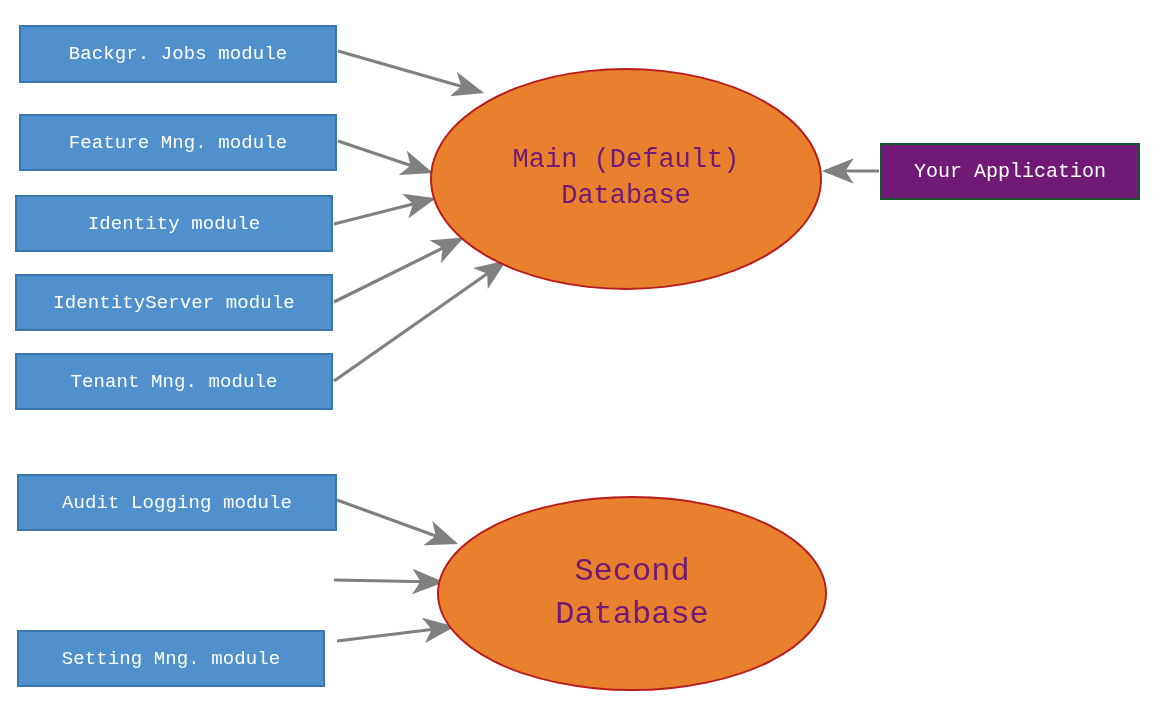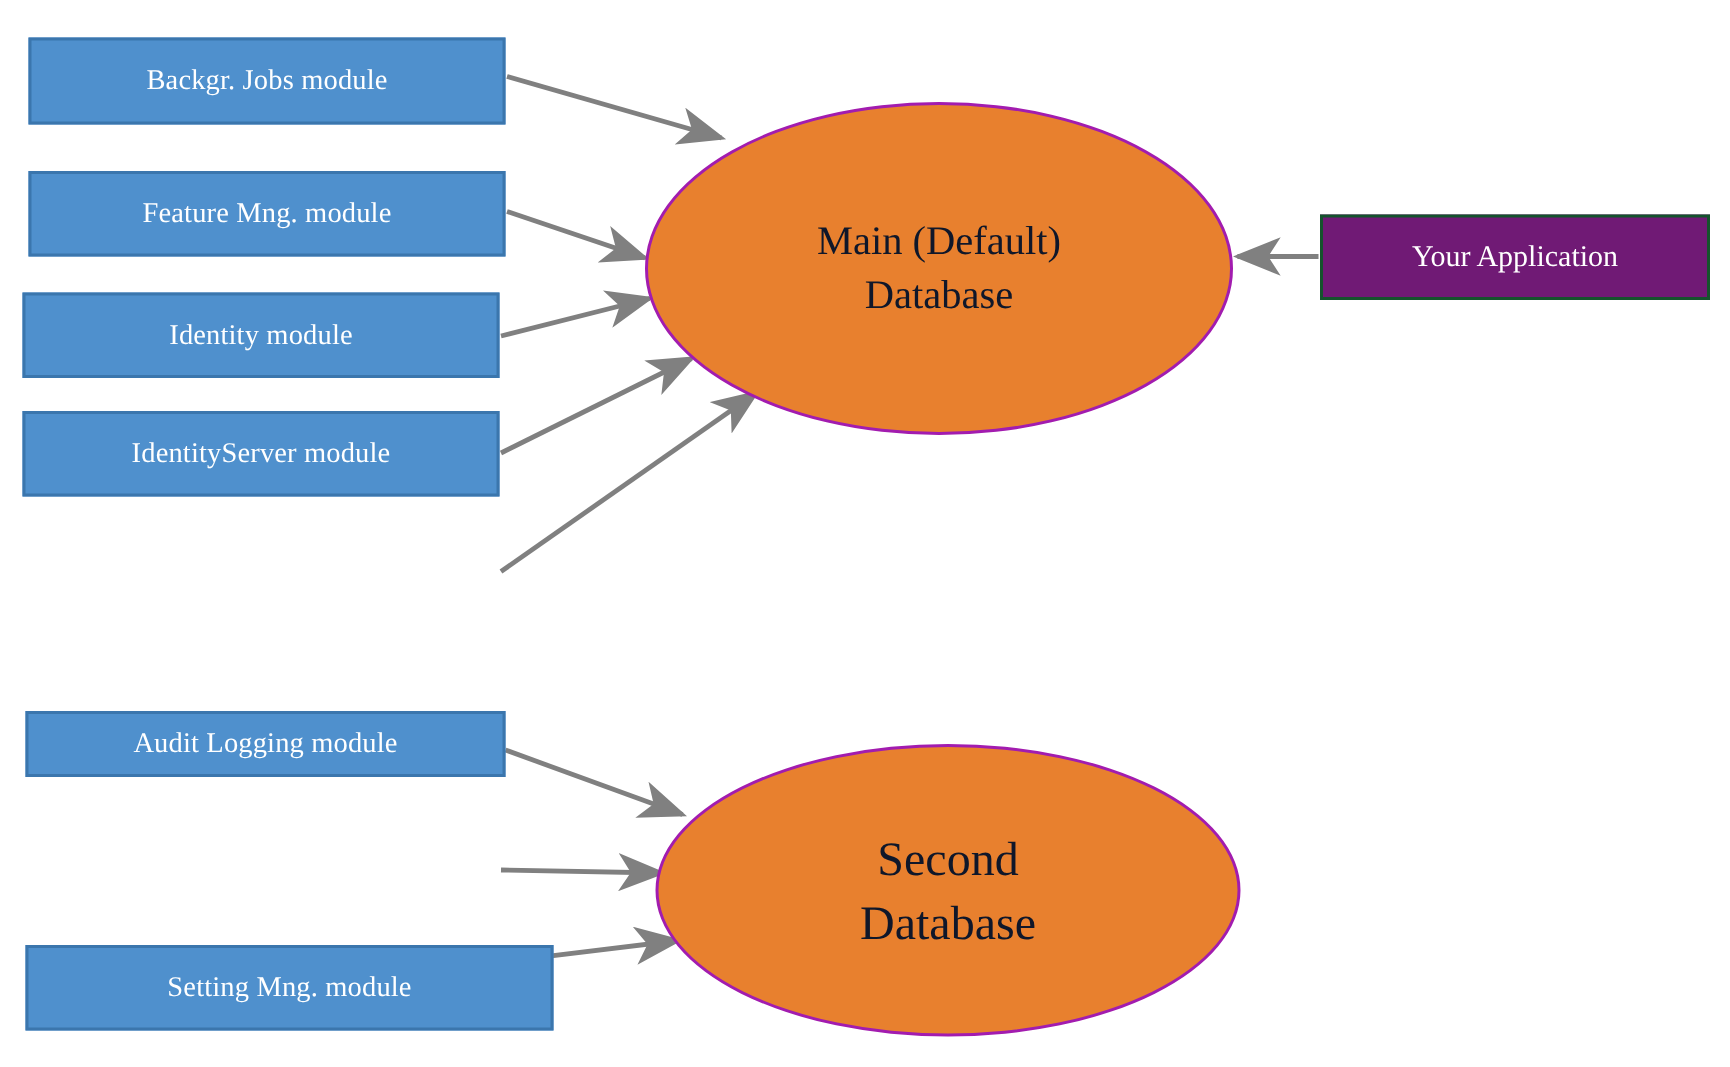--- a/index.html
+++ b/index.html
@@ -6,21 +6,21 @@
     margin: 0;
     padding: 0;
     background: #ffffff;
   }
   #canvas {
     position: relative;
     width: 1153px;
     height: 711px;
     background: #ffffff;
     overflow: hidden;
-    font-family: Liberation Serif, serif;
+    font-family: Liberation Mono, monospace;
   }
   .module-box {
     position: absolute;
     box-sizing: border-box;
     background: #4f90cd;
     border: 2px solid #3b76ad;
     display: flex;
     align-items: center;
     justify-content: center;
     color: #ffffff;
@@ -38,27 +38,27 @@
     align-items: center;
     justify-content: center;
     color: #ffffff;
     font-size: 20px;
     white-space: nowrap;
   }
   .db-ellipse {
     position: absolute;
     box-sizing: border-box;
     background: #e8802e;
-    border: 2px solid #a21caf;
+    border: 2px solid #b91c1c;
     border-radius: 50%;
     display: flex;
     flex-direction: column;
     align-items: center;
     justify-content: center;
-    color: #0f172a;
+    color: #701a75;
     text-align: center;
     line-height: 1.32;
   }
   .db-ellipse .db-line {
     display: block;
     white-space: nowrap;
   }
   #db-main { font-size: 27px; }
   #db-second { font-size: 32px; }
   svg.arrows {
@@ -104,27 +104,30 @@
   </div>
 
   <div class="module-box" style="left:15px; top:274px; width:318px; height:57px;">
     <span>IdentityServer module</span>
   </div>
 
   <div class="module-box" style="left:15px; top:195px; width:318px; height:57px;">
     <span>Identity module</span>
   </div>
 
+  <div class="module-box" style="left:15px; top:353px; width:318px; height:57px;">
+    <span>Tenant Mng. module</span>
+  </div>
 
-  <div class="module-box" style="left:17px; top:474px; width:320px; height:44px;">
+  <div class="module-box" style="left:17px; top:474px; width:320px; height:57px;">
     <span>Audit Logging module</span>
   </div>
 
 
-  <div class="module-box" style="left:17px; top:630px; width:352px; height:57px;">
+  <div class="module-box" style="left:17px; top:630px; width:308px; height:57px;">
     <span>Setting Mng. module</span>
   </div>
 
   <div class="db-ellipse" id="db-main" style="left:430px; top:68px; width:392px; height:222px;">
     <span class="db-line">Main (Default)</span>
     <span class="db-line">Database</span>
   </div>
 
   <div class="db-ellipse" id="db-second" style="left:437px; top:496px; width:390px; height:195px;">
     <span class="db-line">Second</span>

